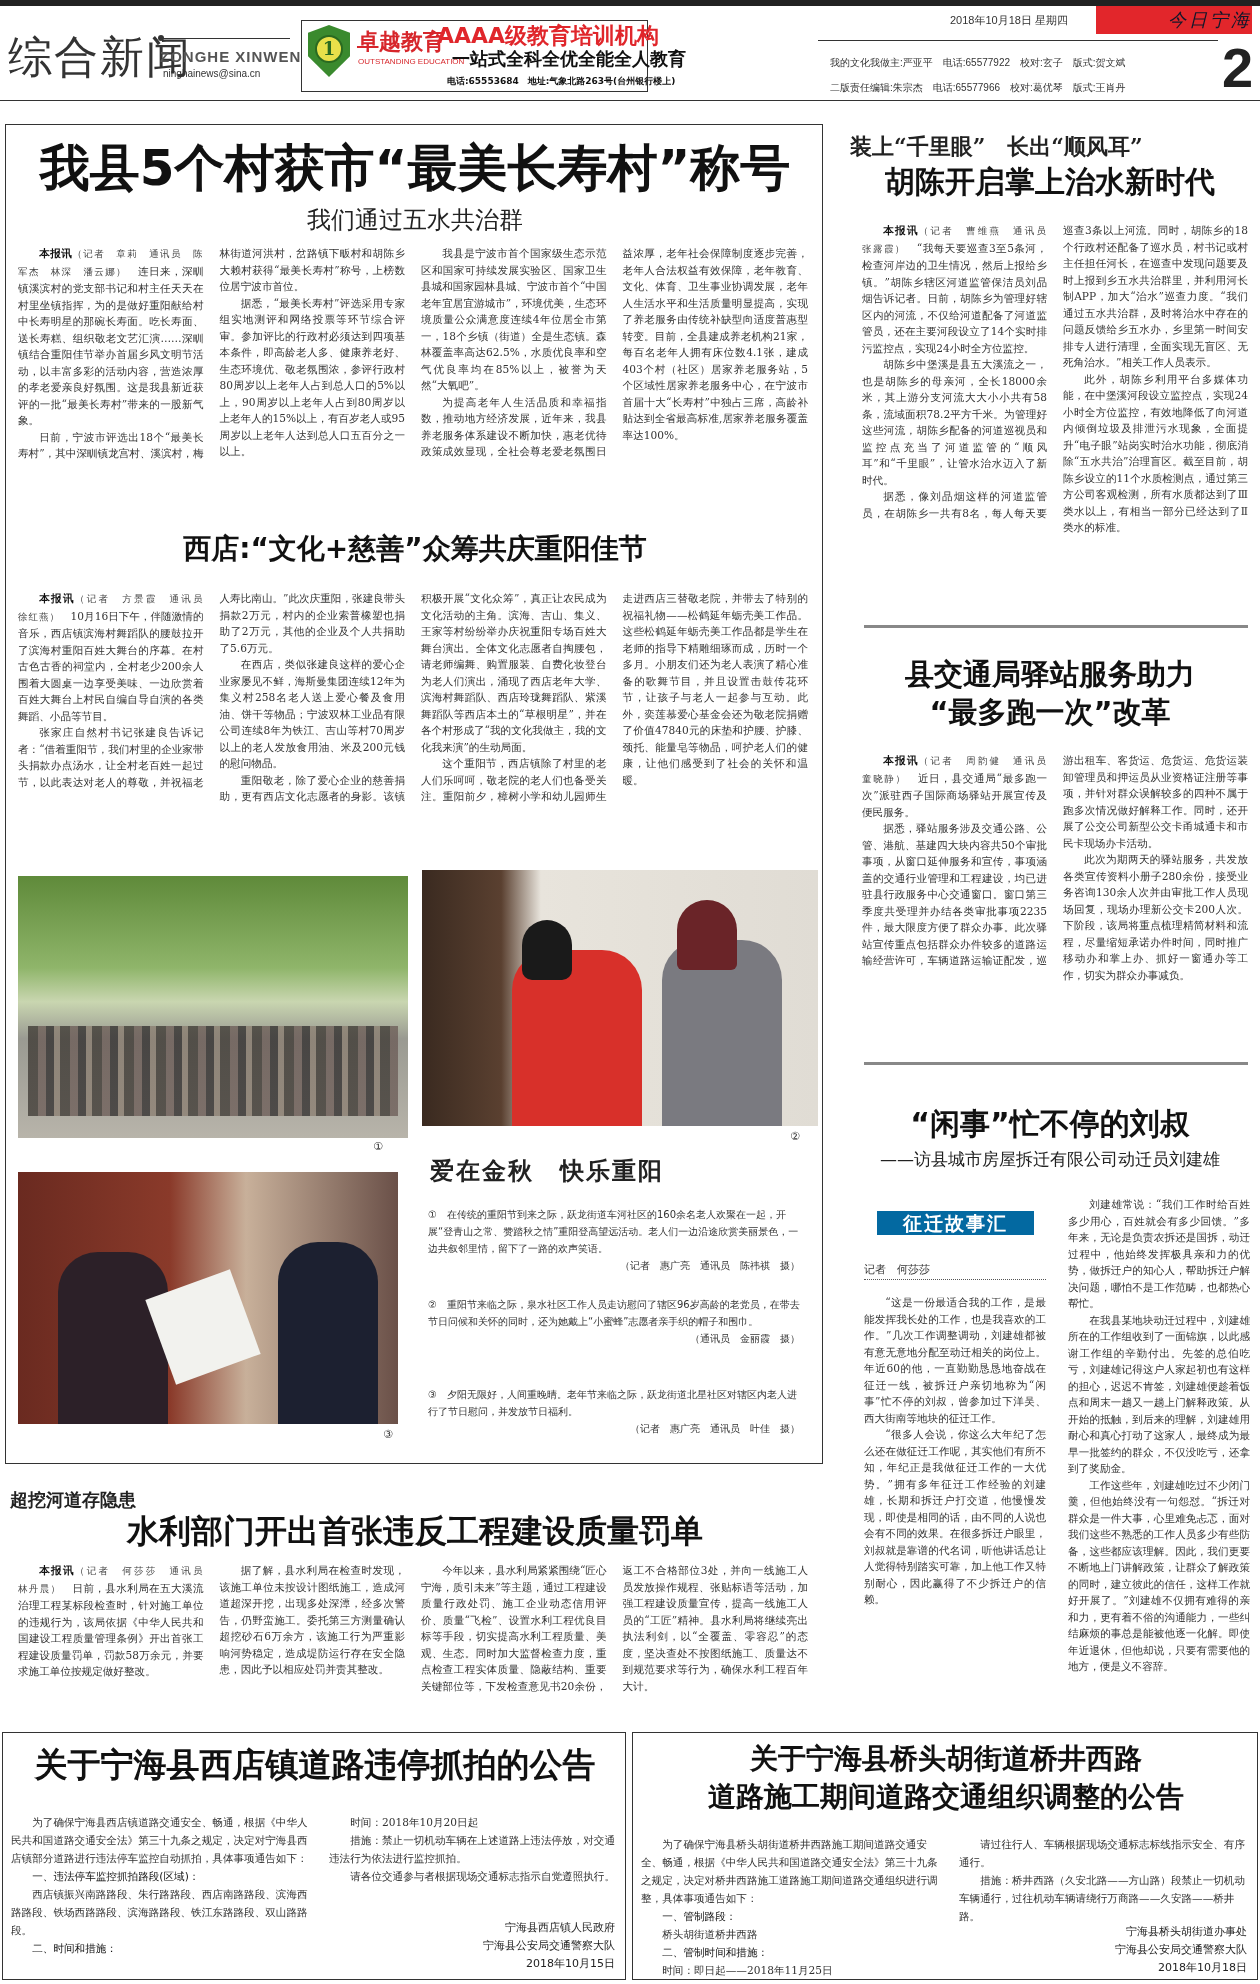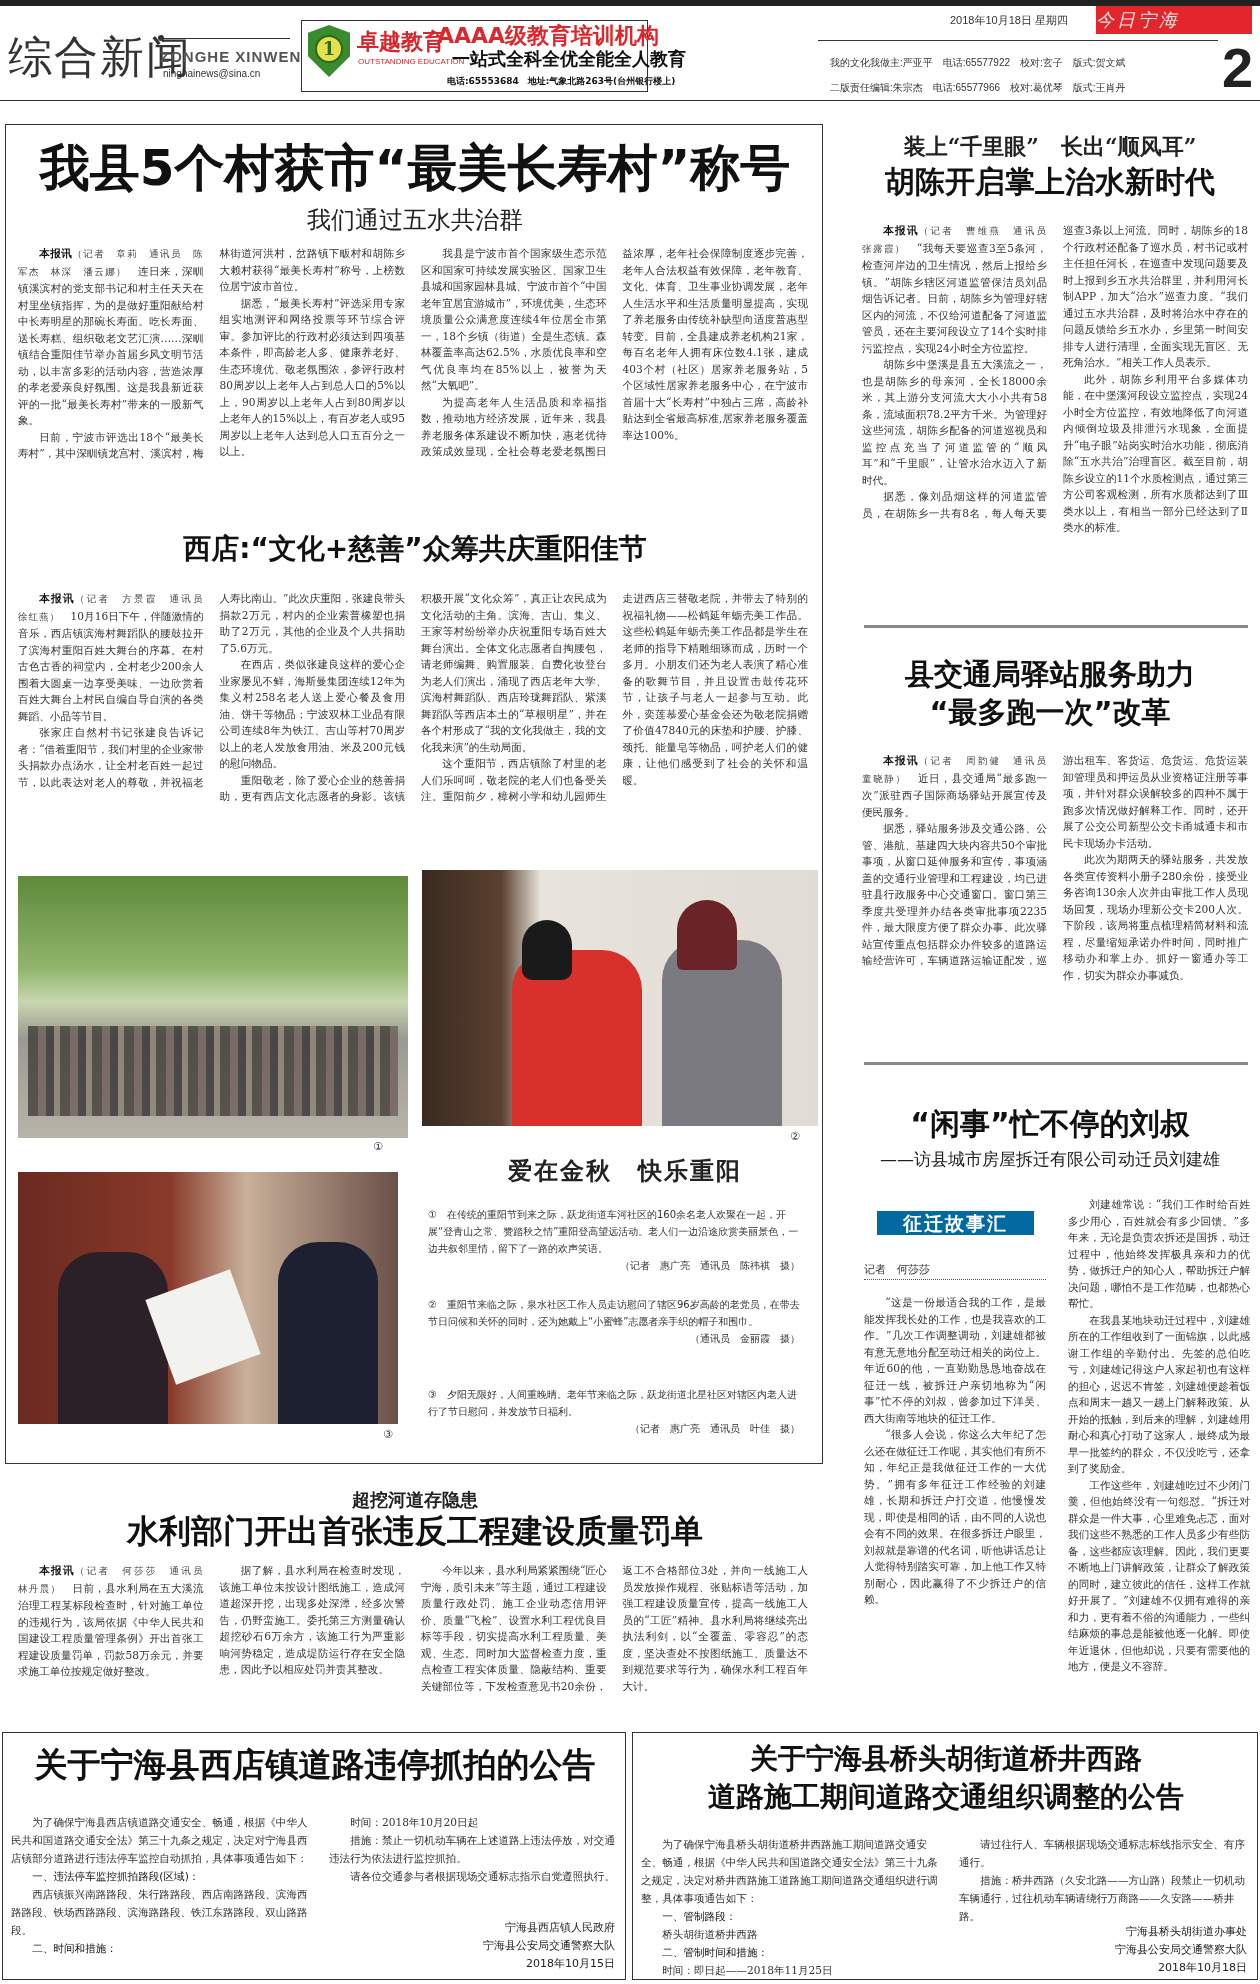--- a/index.html
+++ b/index.html
@@ -13,30 +13,30 @@
 .sec-mail{left:163px;top:68px;font-family:"Liberation Sans",sans-serif;font-size:10px;color:#333}
 .ad{left:301px;top:20px;width:347px;height:72px;border:1px solid #333;background:#fff}
 .ad-shield{left:6px;top:4px;width:42px;height:52px;background:#3a8a2e;clip-path:polygon(50% 0,100% 15%,100% 60%,50% 100%,0 60%,0 15%)}
 .ad-shield-inner{left:13px;top:14px;width:28px;height:28px;border-radius:50%;background:#e8e04a;border:2px solid #2a6a20;color:#2a6a20;font-weight:bold;font-size:18px;text-align:center;line-height:24px;font-family:"DejaVu Serif",serif}
 .ad-brand{left:55px;top:6px;font-size:22px;color:#d7262b;font-family:"DejaVu Serif",serif;font-weight:bold}
 .ad-brand-en{left:56px;top:36px;font-size:8px;color:#d7262b;font-family:"Liberation Sans",sans-serif}
 .ad-head{left:135px;top:0;font-size:22px;color:#e0262b;font-weight:bold;font-family:"DejaVu Sans",sans-serif;white-space:nowrap}
 .ad-sub{left:150px;top:26px;font-size:18px;font-weight:bold;font-family:"DejaVu Sans",sans-serif;color:#111;white-space:nowrap}
 .ad-contact{left:145px;top:54px;font-size:9px;font-weight:bold;font-family:"DejaVu Sans",sans-serif;color:#111;white-space:nowrap}
 .date{left:950px;top:13px;font-size:11px;font-family:"Liberation Sans",sans-serif;color:#333}
-.logo{left:1096px;top:6px;width:156px;height:28px;background:#e2262b;color:#e5e5e5;font-size:18px;text-align:left;line-height:28px;font-family:"DejaVu Serif",serif;font-style:italic;letter-spacing:3px}
+.logo{left:1096px;top:6px;width:156px;height:28px;background:#e2262b;color:#0f172a;font-size:18px;text-align:right;line-height:28px;font-family:"DejaVu Serif",serif;font-style:italic;letter-spacing:3px}
 .head-rule{left:818px;top:40px;width:400px;height:1px;background:#333}
 .credits{left:830px;font-size:10px;font-family:"Liberation Sans",sans-serif;color:#333;white-space:nowrap}
 .pagenum{left:1222px;top:40px;font-size:56px;font-weight:bold;font-family:"Liberation Sans",sans-serif;color:#222;line-height:56px}
 .head-rule2{left:0;top:100px;width:1260px;height:1px;background:#333}
 
 .box{border:1px solid #333}
 .h-main{font-family:"DejaVu Sans",sans-serif;font-weight:bold;color:#111;text-align:center;white-space:nowrap}
 .h-sub{font-family:"DejaVu Sans",sans-serif;color:#222;text-align:center;white-space:nowrap}
-.h-serif{font-family:"DejaVu Serif",serif;font-weight:bold;color:#222;text-align:center;white-space:nowrap}
+.h-serif{font-family:"DejaVu Serif",serif;font-weight:bold;color:#222;text-align:left;white-space:nowrap}
 .cols{display:flex;gap:14px}
 .col{flex:1;font-size:10.6px;line-height:16.5px;text-align:justify;color:#333}
 .col p{text-indent:2em}
 .lead{font-weight:bold;font-family:"DejaVu Sans",sans-serif;color:#111}
 .byline{font-size:9.5px;color:#444;letter-spacing:1px}
 .photo{overflow:hidden}
 .cap-num{font-size:11px;color:#333;font-family:"DejaVu Sans",sans-serif}
 .caption{font-family:"DejaVu Sans",sans-serif;font-size:10px;line-height:17px;color:#333}
 .caption .cr{text-align:right}
 .red-tag{background:#0369a1;color:#fff;font-family:"DejaVu Sans",sans-serif;font-size:19px;font-weight:bold;text-align:center;letter-spacing:2px}

